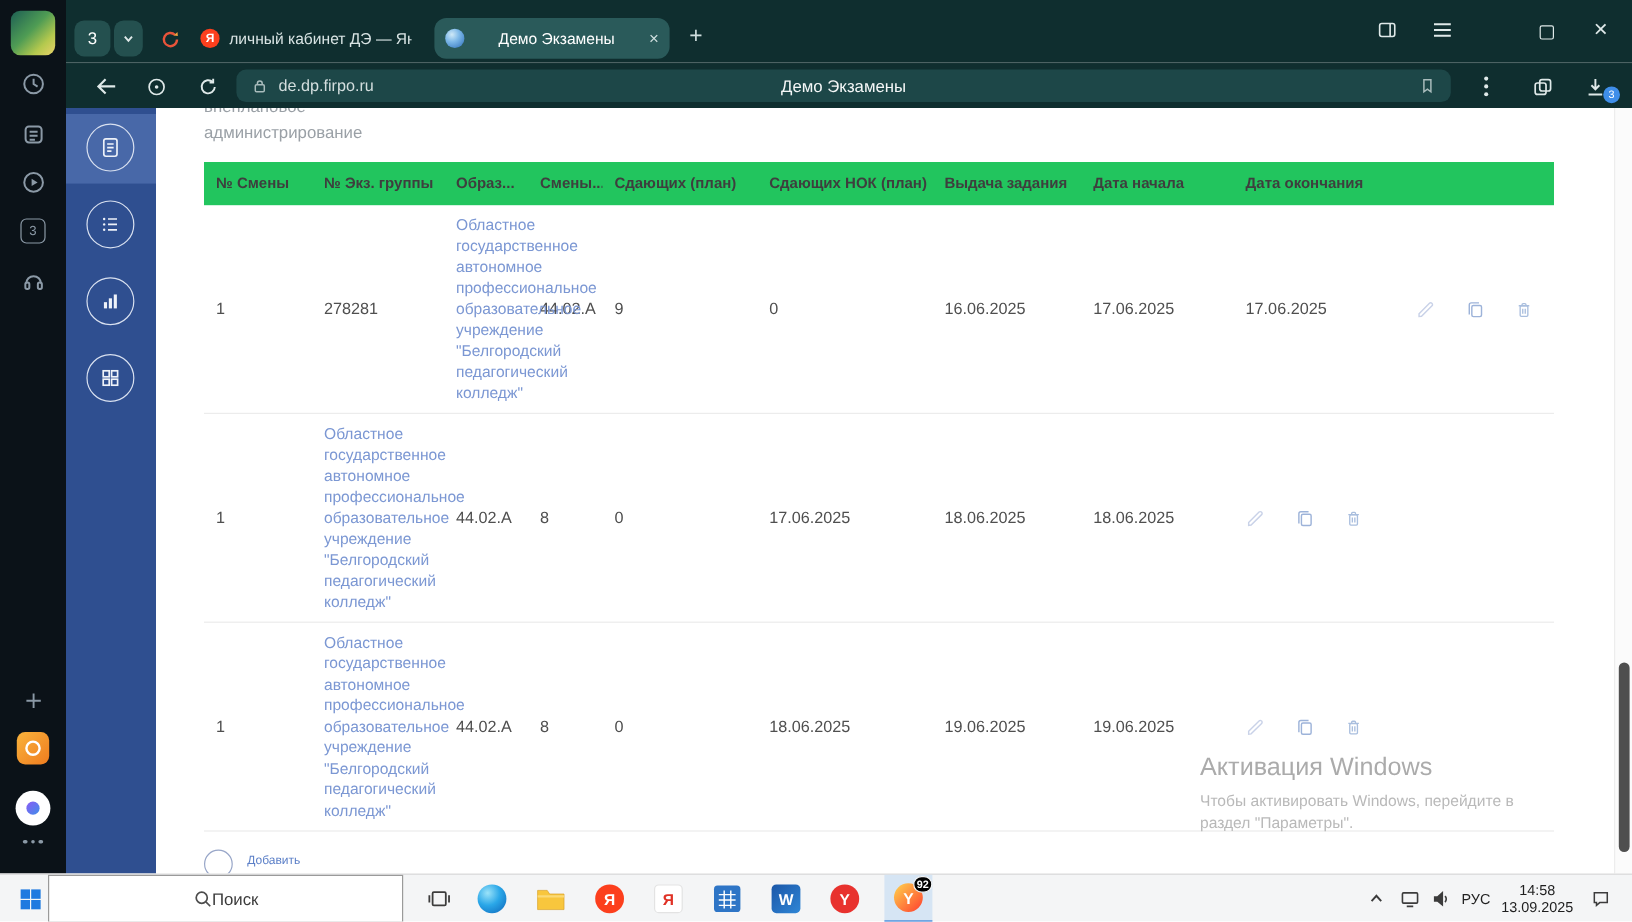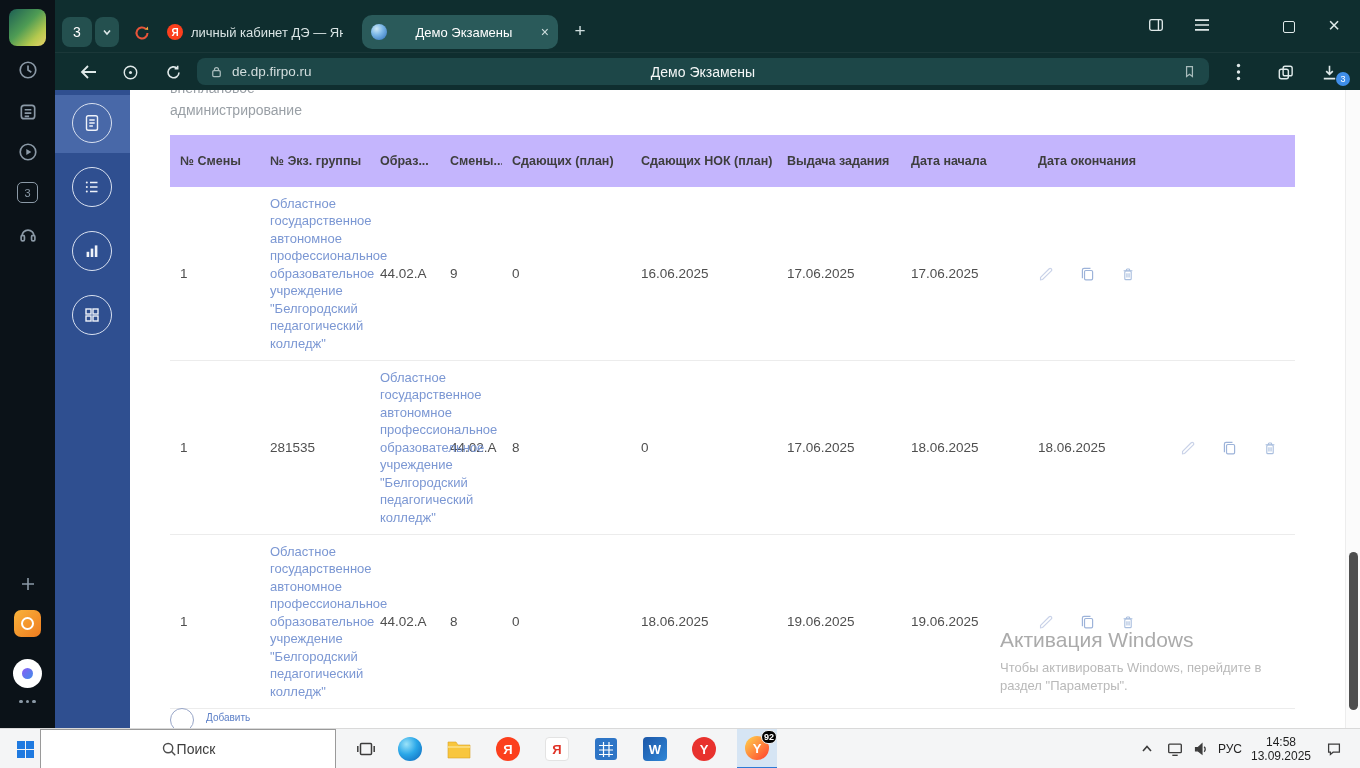--- a/index.html
+++ b/index.html
@@ -48,21 +48,21 @@
   
   .side{position:absolute;left:55px;top:90px;width:75px;height:638px;background:#2f4f90}
   .side-active{position:absolute;left:0;top:5px;width:75px;height:58px;background:#4868a8}
   .ring{position:absolute;left:17px;width:40px;height:40px;border:1.5px solid #d9e1f0;border-radius:50%;display:flex;align-items:center;justify-content:center;color:#eef2f9}
 
   
   .content{position:absolute;left:130px;top:90px;width:1215px;height:638px;background:#fff;overflow:hidden}
   .clip-head{position:absolute;left:40px;top:-13px;font-size:14px;line-height:22px;color:#9aa0a6}
   .table{position:absolute;left:40px;top:45px;width:1125px}
   .thead,.trow{display:grid;grid-template-columns:90px 110px 70px 62px 129px 146px 124px 127px 142px 125px}
-  .thead{height:52px;background:#c4b5fd;align-items:center}
+  .thead{height:36px;background:#22c55e;align-items:center}
   .thead>div{padding-left:10px;font-size:12.5px;font-weight:bold;color:#3e3e3e;white-space:nowrap;overflow:hidden}
   .trow{height:174px;border-bottom:1px solid #ececec;font-size:13.5px;color:#4f4f4f}
   .trow>div{display:flex;align-items:center;padding-left:10px}
   .cell-org span{position:relative;z-index:2;width:62px;color:#7b97d3;font-size:13px;line-height:17.5px;cursor:pointer}
   .actions{gap:24px;padding-left:6px}
   .icon-btn{background:none;border:none;padding:0;cursor:pointer}
   .wm{position:absolute;left:870px;top:538px;width:360px;pointer-events:none;z-index:5}
   .wm .t{font-size:21px;color:#ababab;margin:0 0 7px 0;font-weight:normal}
   .wm .l{font-size:13px;color:#b9b9b9;line-height:18px}
   .add-circ{position:absolute;left:40px;top:618px;width:24px;height:24px;border:1.5px solid #98a6c8;border-radius:50%}
@@ -286,20 +286,21 @@
         <div>Сдающих (план)</div>
         <div>Сдающих НОК (план)</div>
         <div>Выдача задания</div>
         <div>Дата начала</div>
         <div>Дата окончания</div>
         <div></div>
       </div>
 
       <div class="trow">
         <div>1</div>
+        <div>278281</div>
         <div class="cell-org">
             <span>Областное государственное автономное профессиональное образовательное учреждение "Белгородский педагогический колледж"</span>
           </div>
         <div>44.02.А</div>
         <div>9</div>
         <div>0</div>
         <div>16.06.2025</div>
         <div>17.06.2025</div>
         <div>17.06.2025</div>
         <div class="actions">
@@ -319,21 +320,20 @@
                 <path d="M4.5 6h11M8 6V4.8a1 1 0 0 1 1-1h2a1 1 0 0 1 1 1V6"></path>
                 <rect x="6" y="6.2" width="8" height="10.8" rx="1.2"></rect>
                 <path d="M8.7 9v5.4M11.3 9v5.4"></path>
               </svg>
             </button>
         </div>
       </div>
 
       <div class="trow">
         <div>1</div>
-        <div>281535</div>
         <div class="cell-org">
             <span>Областное государственное автономное профессиональное образовательное учреждение "Белгородский педагогический колледж"</span>
           </div>
         <div>44.02.А</div>
         <div>8</div>
         <div>0</div>
         <div>17.06.2025</div>
         <div>18.06.2025</div>
         <div>18.06.2025</div>
         <div class="actions">

